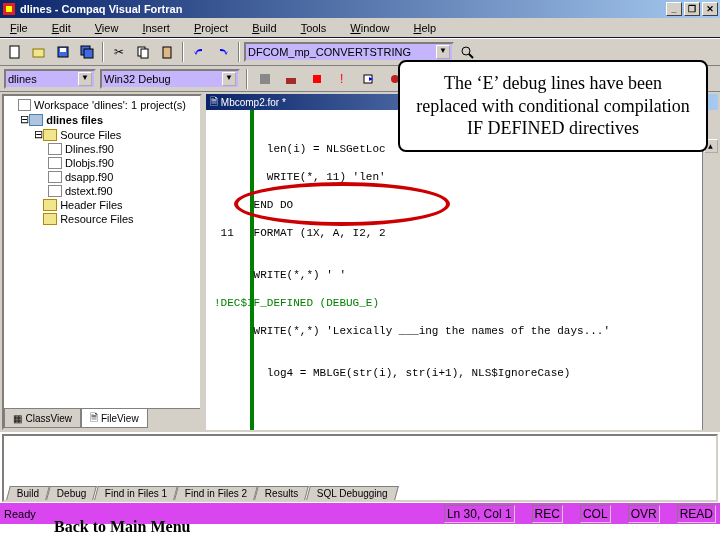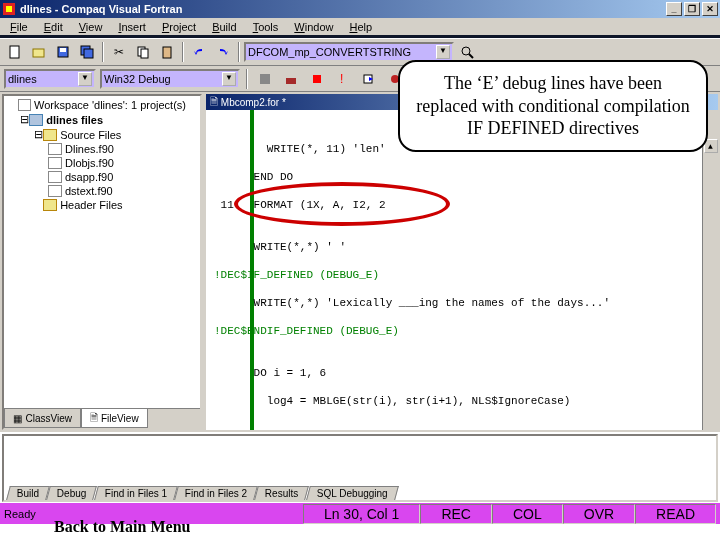--- a/index.html
+++ b/index.html
@@ -2,21 +2,21 @@
 <html><head>
 <meta charset="utf-8">
 <style>
   * { box-sizing: border-box; margin: 0; padding: 0; }
   body { width: 720px; height: 540px; font-family: "MS Sans Serif", Tahoma, sans-serif; font-size: 11px; background: #fff; overflow: hidden; position: relative; }
   .titlebar { background: linear-gradient(to right, #0a246a, #a6caf0); color: #fff; height: 18px; display: flex; align-items: center; padding: 0 2px; }
   .titlebar .app-icon { width: 14px; height: 14px; margin-right: 4px; display: inline-flex; align-items: center; justify-content: center; }
   .titlebar .title-text { flex: 1; font-weight: bold; font-size: 11px; white-space: nowrap; overflow: hidden; }
   .win-buttons { display: flex; gap: 2px; }
   .win-btn { width: 16px; height: 14px; background: #d4d0c8; border: 1px solid #fff; border-right-color:#404040; border-bottom-color:#404040; display:flex; align-items:center; justify-content:center; font-size:9px; font-weight:bold; color:#000; }
-  .menubar { background:#d4d0c8; height:20px; display:flex; align-items:center; padding:0 4px; gap:4px; border-bottom:3px solid #0f172a; }
+  .menubar { background:#d4d0c8; height:20px; display:flex; align-items:center; padding:0 4px; gap:12px; border-bottom:1px solid #0f172a; }
   .menubar span { padding:2px 6px; cursor:default; }
   .menubar span u { text-decoration: underline; }
   .toolbar { background:#d4d0c8; height:28px; border-top:1px solid #fff; border-bottom:1px solid #808080; display:flex; align-items:center; padding:0 4px; gap:2px; }
   .tb-btn { width:22px; height:22px; border:1px solid #d4d0c8; display:flex; align-items:center; justify-content:center; }
   .tb-sep { width:2px; height:20px; border-left:1px solid #808080; border-right:1px solid #fff; margin:0 2px; }
   .combo { height:20px; background:#c4b5fd; border:2px inset #d4d0c8; display:flex; align-items:center; padding:0 2px; font-size:11px; }
   .combo .arrow { width:14px; height:14px; background:#d4d0c8; border:1px outset #fff; margin-left:auto; text-align:center; font-size:8px; }
   .toolbar2 { background:#d4d0c8; height:26px; border-bottom:1px solid #808080; display:flex; align-items:center; padding:0 4px; gap:4px; }
   .workspace { display:flex; height:340px; background:#d4d0c8; }
   .left-pane { width:200px; background:#fff; border:2px inset #d4d0c8; margin:2px; position:relative; display:flex; flex-direction:column; }
@@ -35,22 +35,22 @@
   .doc-titlebar { background:linear-gradient(to right,#0a246a,#a6caf0); color:#fff; height:16px; display:flex; align-items:center; padding:0 4px; font-size:10px; }
   .code-area { background:#fff; font-family:"Courier New",monospace; font-size:11px; padding:4px 4px 4px 8px; line-height:14px; white-space:pre; position:relative; height:calc(100% - 16px); overflow:hidden; }
   .code-area .margin-line { position:absolute; left:44px; top:0; bottom:0; width:4px; background:#008000; }
   .code-line { position:relative; z-index:1; }
   .dir { color:#008000; }
   .bottom-pane { height:68px; background:#fff; border:2px inset #d4d0c8; margin:2px 2px 0 2px; position:relative; }
   .bottom-tabs { position:absolute; bottom:0; left:4px; right:4px; display:flex; gap:0; height:18px; align-items:flex-end; }
   .btab { font-size:10px; padding:1px 8px; background:#d4d0c8; border:1px solid #808080; border-bottom:none; transform:skewX(-15deg); }
   .btab span { display:inline-block; transform:skewX(15deg); }
   .statusbar { background:#d946ef; height:22px; border-top:1px solid #fff; display:flex; align-items:center; padding:0 4px; font-size:11px; }
-  .status-cell { border:1px inset #d4d0c8; padding:1px 20px; margin-left:0; font-size:14px; }
-  .callout { position:absolute; top:60px; right:12px; width:310px; background:#fff; border:2px solid #000; border-radius:18px; padding:10px 14px; font-family:"Times New Roman",serif; font-size:18px; text-align:center; z-index:20; line-height:1.25; }
+  .status-cell { border:1px inset #d4d0c8; padding:1px 2px; margin-left:17px; font-size:12px; }
+  .callout { position:absolute; top:60px; right:12px; width:310px; background:#fff; border:2px solid #000; border-radius:8px; padding:10px 14px; font-family:"Times New Roman",serif; font-size:18px; text-align:center; z-index:20; line-height:1.25; }
   .back-link { position:absolute; bottom:4px; left:54px; font-family:Liberation Serif, serif; font-size:16px; font-weight:bold; z-index:15; }
   .circle-anno { position:absolute; top:182px; left:234px; width:216px; height:44px; border:4px solid #c00; border-radius:50%; z-index:18; pointer-events:none; }
   .scrollbar-v { position:absolute; right:0; top:0; bottom:0; width:16px; background:#d4d0c8; border-left:1px solid #808080; }
   .sb-btn { width:14px; height:14px; background:#d4d0c8; border:1px outset #fff; margin:1px auto; display:block; text-align:center; font-size:8px; }
 </style>
 </head>
 <body>
 
 <div class="titlebar">
   <span class="app-icon">
@@ -209,50 +209,50 @@
         </div>
       <div class="tree-item tree-ind3">
           <span class="tree-icon file"></span>
           <span>dsapp.f90</span>
         </div>
       <div class="tree-item tree-ind3">
           <span class="tree-icon file"></span>
           <span>dstext.f90</span>
         </div>
       <div class="tree-item tree-ind2">&nbsp;&nbsp;&nbsp;<span class="tree-icon folder"></span><span>Header Files</span></div>
+      <div class="tree-item tree-ind2">&nbsp;&nbsp;&nbsp;<span class="tree-icon folder"></span><span>Resource Files</span></div>
     </div>
     <div class="tabs-bottom">
       <div class="tab-b">
           <span>▦</span>
           <span>ClassView</span>
         </div>
       <div class="tab-b active">
           <span>🗎</span>
           <span>FileView</span>
         </div>
     </div>
   </div>
 
   <div class="editor-area">
     <div class="doc-titlebar">
       <span>🗎</span>&nbsp;
       <span>Mbcomp2.for *</span>
     </div>
     <div class="code-area">
       <div class="margin-line"></div>
+<div class="code-line">        len(i) = NLSGetLoc</div>
 <div class="code-line">        WRITE(*, 11) 'len'</div>
 <div class="code-line">      END DO</div>
 <div class="code-line"> 11   FORMAT (1X, A, I2, 2</div>
 <div class="code-line"></div>
 <div class="code-line">      WRITE(*,*) ' '</div>
 <div class="code-line dir">!DEC$IF_DEFINED (DEBUG_E)</div>
 <div class="code-line">      WRITE(*,*) 'Lexically ___ing the names of the days...'</div>
-<div class="code-line dir">!DEC$ENDIF_DEFINED (DEBUG_E)</div>
 <div class="code-line"></div>
-<div class="code-line">      DO i = 1, 6</div>
 <div class="code-line">        log4 = MBLGE(str(i), str(i+1), NLS$IgnoreCase)</div>
 
 
 
 <div class="code-line"></div>
 
 
 
       <div class="scrollbar-v">
         <div class="sb-btn">▲</div>

